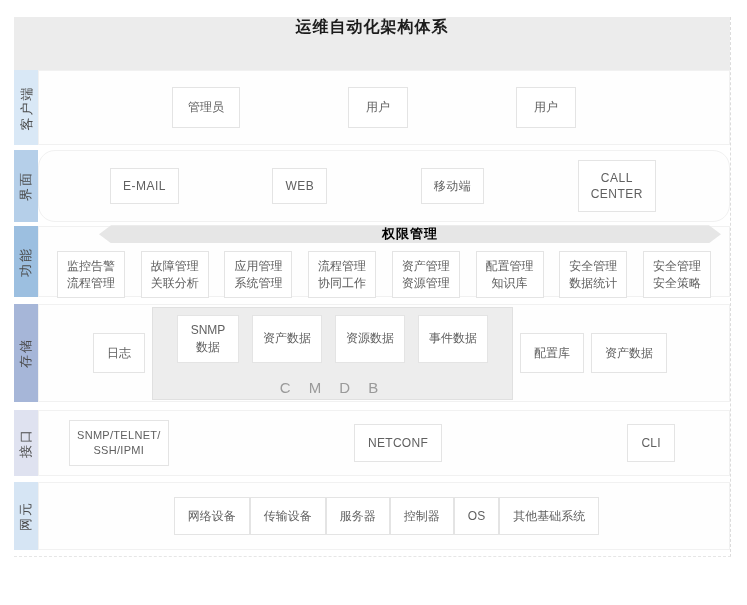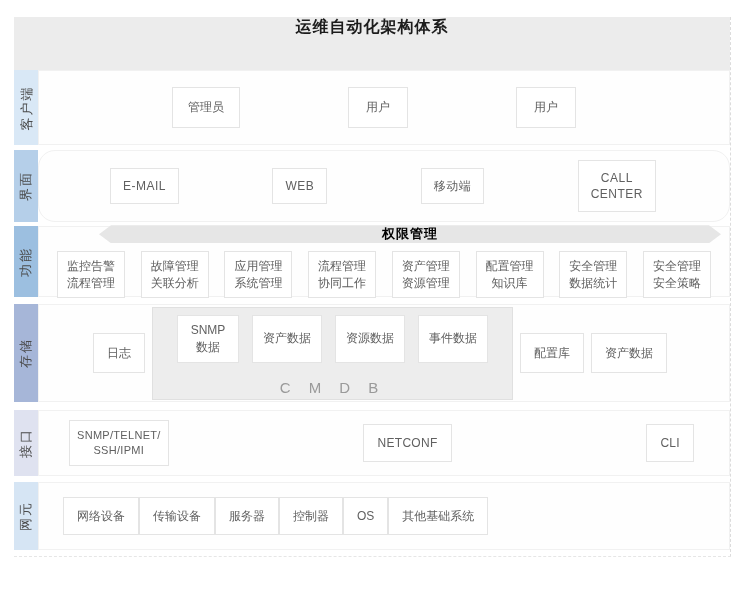--- a/index.html
+++ b/index.html
@@ -68,24 +68,24 @@
   .group{
     background:var(--group-bg,#ededed);border:1px solid #e0e0e0;
     padding:7px 24px 3px;box-sizing:border-box;
   }
   .group-boxes{display:flex;gap:13px;}
   .group .box{min-height:48px;padding:5px 10px;min-width:62px;}
   .group-label{
     text-align:center;color:var(--group-label-color,#9a9a9a);
     font-size:15px;letter-spacing:7px;margin-top:16px;
   }
-  .content-interface{justify-content:space-between;padding:0 35px 0 30px;}
+  .content-interface{justify-content:space-between;padding:0 54px 0 30px;}
   .content-interface .box{letter-spacing:0.3px;}
   .content-interface .box.small{font-size:11px;padding:7px 7px;}
-  .content-network-element{justify-content:flex-start;padding:0 19px 0 24px;}
+  .content-network-element{justify-content:center;padding:0 19px 0 24px;}
 </style>
 </head>
 <body>
 
 <div id="diagram">
   <div class="header">
     <div class="title">运维自动化架构体系</div>
   </div>
   <div id="rows">
       <div class="row row-client">

